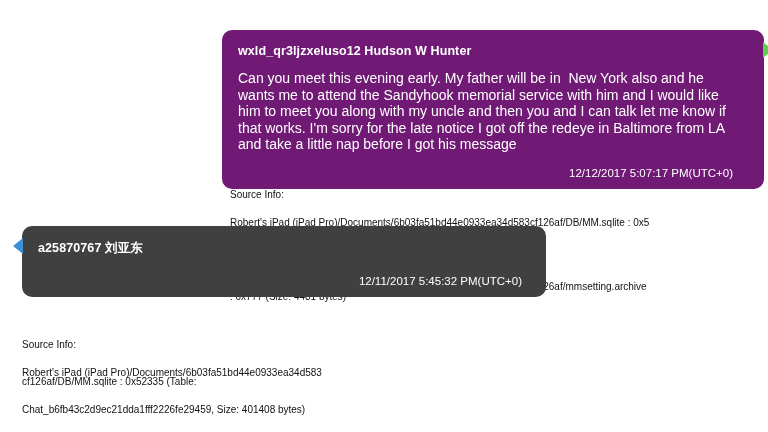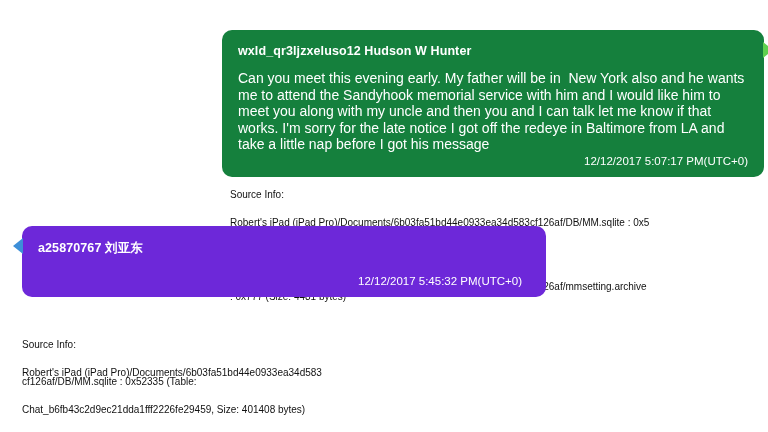--- a/index.html
+++ b/index.html
@@ -23,46 +23,46 @@
   
   .bubble {
     position: absolute;
     box-sizing: border-box;
     color: #ffffff;
   }
   .bubble-out {
     left: 222px;
     top: 30px;
     width: 542px;
-    background: #15803d;
+    background: #701a75;
     border-radius: 10px;
-    padding: 14px 16px 10px 16px;
+    padding: 14px 31px 10px 16px;
   }
   .bubble-in {
     left: 22px;
     top: 226px;
     width: 524px;
-    background: #6d28d9;
+    background: #404040;
     border-radius: 10px;
     padding: 14px 16px 10px 16px;
   }
   .bubble-header {
     font-size: 12.5px;
     font-weight: bold;
     letter-spacing: 0.1px;
     margin-bottom: 12px;
     white-space: pre;
   }
   .bubble-body {
     font-size: 14px;
     line-height: 16.5px;
     white-space: pre-wrap;
   }
   .bubble-time {
-    margin-top: 2px;
+    margin-top: 14px;
     text-align: right;
     font-size: 11.5px;
   }
   .bubble-in .bubble-time {
     margin-top: 18px;
     padding-right: 8px;
   }
 
   
   .tail-right {
@@ -128,21 +128,21 @@
   <div class="source-info source-1">
     <span class="source-title">Source Info:</span>
     <span class="source-line">Robert's iPad (iPad Pro)/Documents/6b03fa51bd44e0933ea34d583cf126af/DB/MM.sqlite : 0x52396 (Table:</span>
     <span class="source-line">Chat_b6fb43c2d9ec21dda1fff2226fe29459, Size: 401408 bytes)</span>
     <span class="source-line">Robert's iPad (iPad Pro)/Documents/6b03fa51bd44e0933ea34d583cf126af/mmsetting.archive : 0x777 (Size: 4481 bytes)</span>
   </div>
 
   <div class="bubble bubble-in">
     <div class="tail-left"></div>
     <div class="bubble-header">a25870767 刘亚东</div>
-    <div class="bubble-time">12/12/2017 5:45:32 PM(UTC+0)</div>
+    <div class="bubble-time">12/11/2017 5:45:32 PM(UTC+0)</div>
   </div>
 
   <div class="source-info source-2">
     <span class="source-title">Source Info:</span>
     <span class="source-line">Robert's iPad (iPad Pro)/Documents/6b03fa51bd44e0933ea34d583cf126af/DB/MM.sqlite : 0x52335 (Table:</span>
     <span class="source-line">Chat_b6fb43c2d9ec21dda1fff2226fe29459, Size: 401408 bytes)</span>
     
     
     
     

